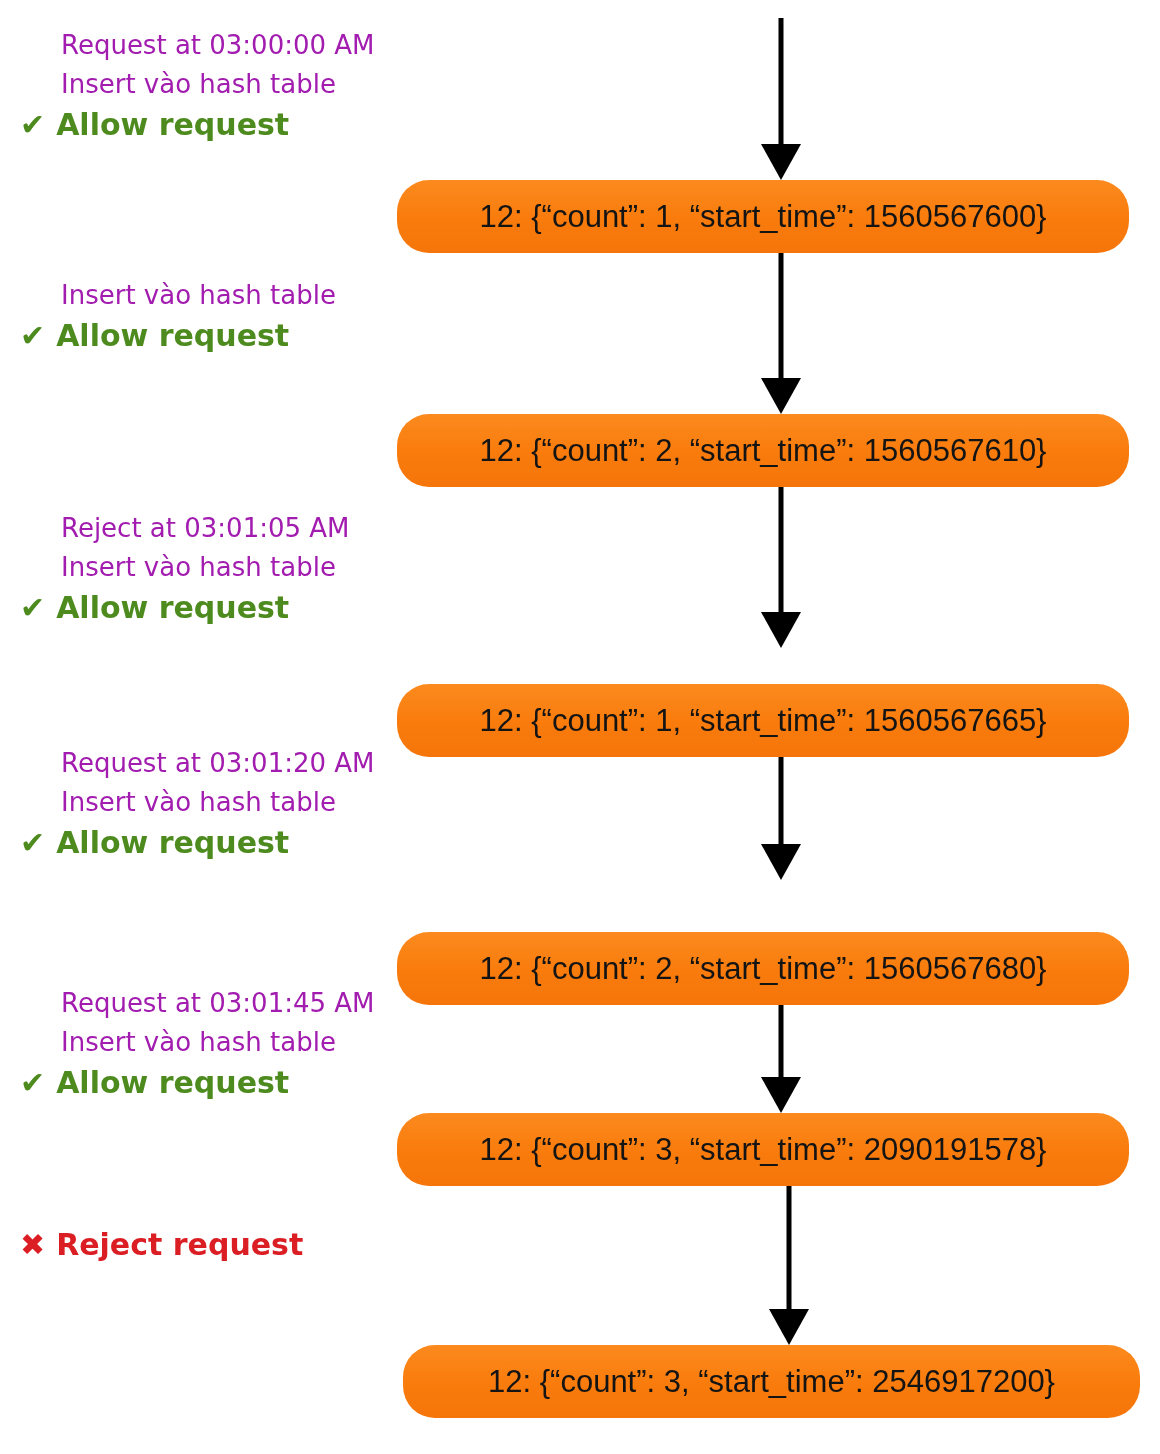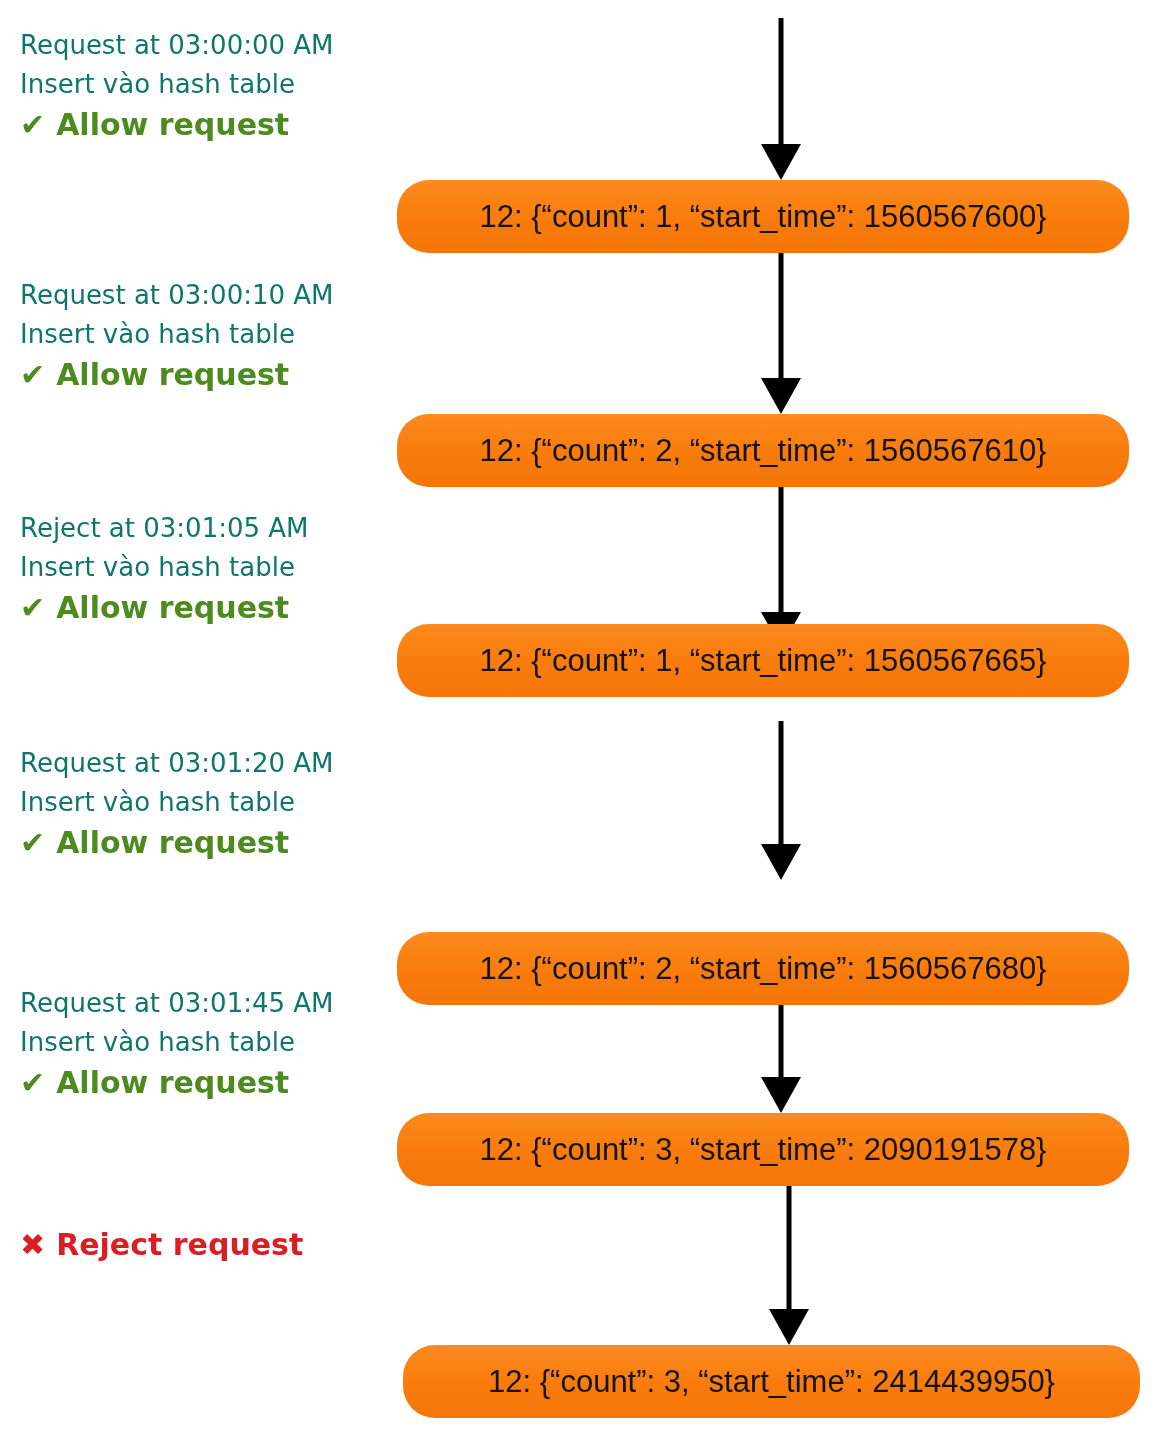--- a/index.html
+++ b/index.html
@@ -11,22 +11,23 @@
     background: #ffffff;
     overflow: hidden;
     font-family: "DejaVu Sans", sans-serif;
   }
 
   
   .note { position: absolute; left: 20px; }
   .note .line {
     font-size: 26px;
     line-height: 39px;
-    color: #0f766e;
+    color: #a21caf;
     white-space: nowrap;
+    margin-left: 41px;
   }
   .decision {
     display: flex;
     align-items: center;
     gap: 11px;
     font-weight: bold;
     font-size: 30px;
     line-height: 36px;
     margin-top: 3px;
     white-space: nowrap;
@@ -85,21 +86,20 @@
   <div class="note" style="top:26px">
     <div class="line">Request at 03:00:00 AM</div>
     <div class="line">Insert vào hash table</div>
     <div class="decision allow">
       <span class="icon">✔</span>
       <span>Allow request</span>
     </div>
   </div>
 
   <div class="note" style="top:276px">
-    <div class="line">Request at 03:00:10 AM</div>
     <div class="line">Insert vào hash table</div>
     <div class="decision allow">
       <span class="icon">✔</span>
       <span>Allow request</span>
     </div>
   </div>
 
   <div class="note" style="top:509px">
     <div class="line">Reject at 03:01:05 AM</div>
     <div class="line">Insert vào hash table</div>
@@ -158,26 +158,26 @@
       <div class="shaft"></div>
       <div class="head"></div>
     </div>
 
   <div class="node" style="top:180px">
     <span class="node-text">12: {“count”: 1, “start_time”: 1560567600}</span>
   </div>
   <div class="node" style="top:414px">
     <span class="node-text">12: {“count”: 2, “start_time”: 1560567610}</span>
   </div>
-  <div class="node" style="top:624px">
+  <div class="node" style="top:684px">
     <span class="node-text">12: {“count”: 1, “start_time”: 1560567665}</span>
   </div>
   <div class="node" style="top:932px">
     <span class="node-text">12: {“count”: 2, “start_time”: 1560567680}</span>
   </div>
   <div class="node" style="top:1113px">
     <span class="node-text">12: {“count”: 3, “start_time”: 2090191578}</span>
   </div>
   <div class="node last" style="top:1345px">
-    <span class="node-text">12: {“count”: 3, “start_time”: 2414439950}</span>
+    <span class="node-text">12: {“count”: 3, “start_time”: 2546917200}</span>
   </div>
 
 </div>
 
 </body></html>

